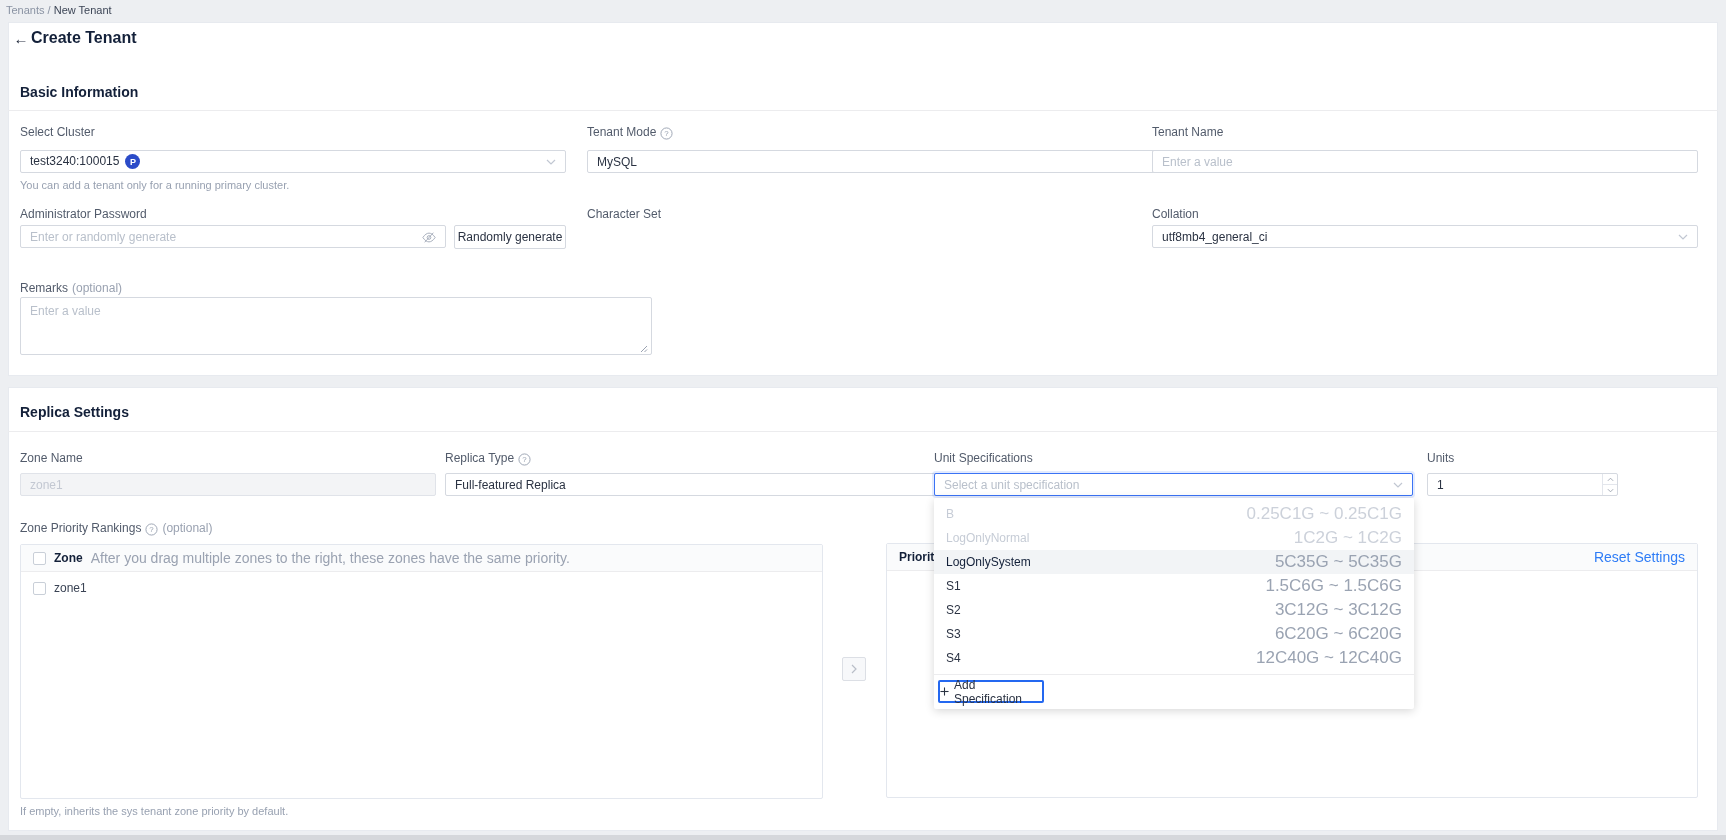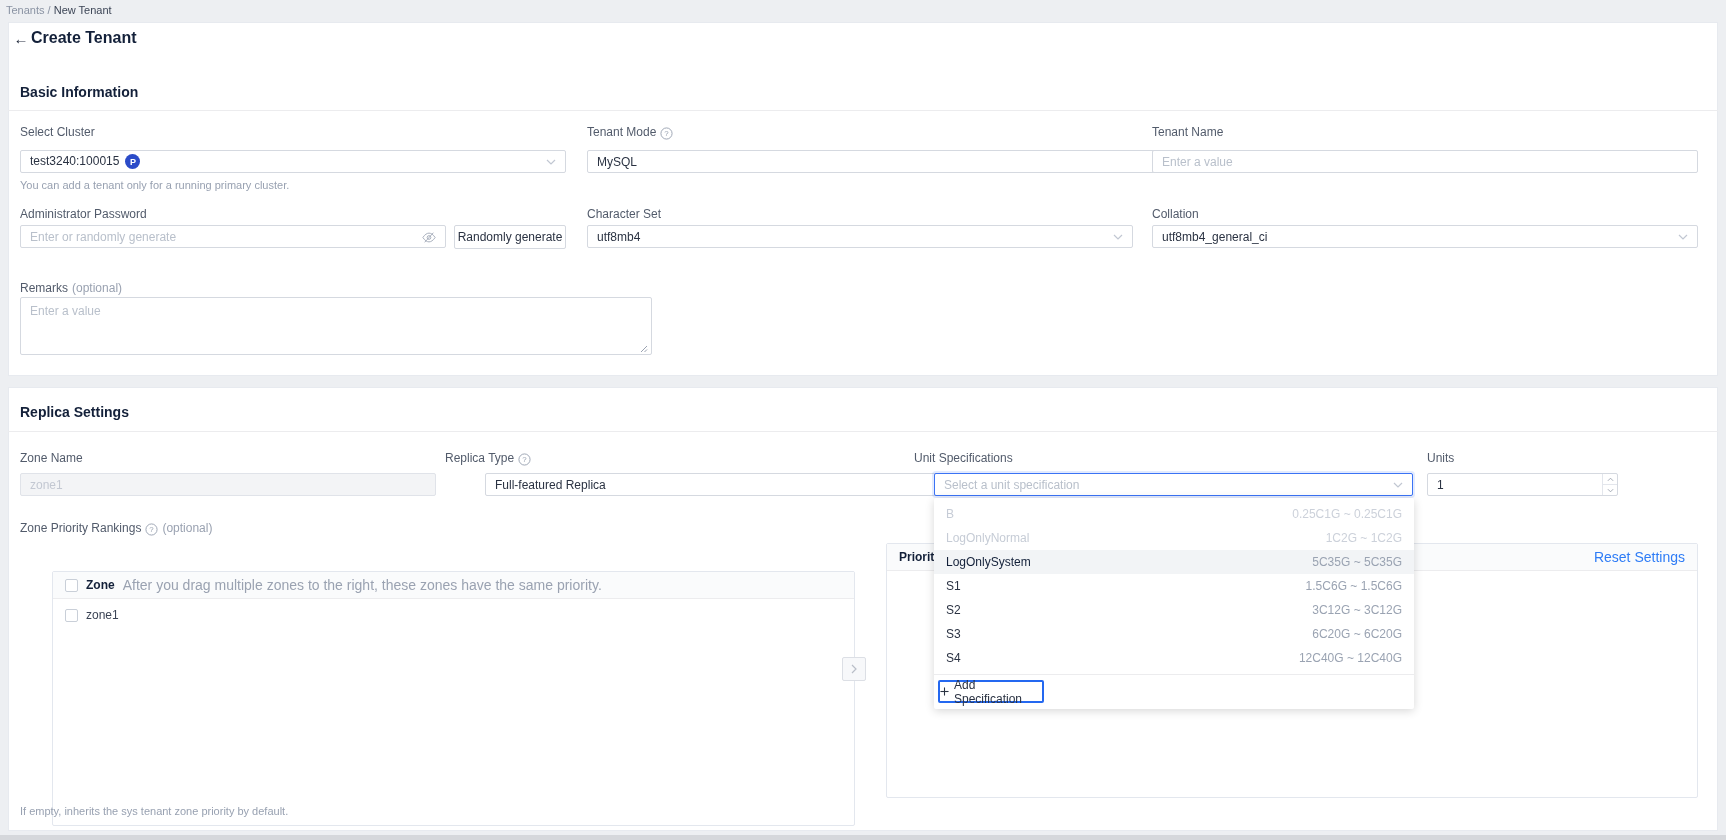--- a/index.html
+++ b/index.html
@@ -53,21 +53,21 @@
   .panel-row { display:flex; align-items:center; gap:8px; padding:9px 12px 0 12px; font-size:12px; color:#3a4354; }
   .link { color:#2e7cf6; font-size:14px; cursor:pointer; }
 
   .transfer-btn { position:absolute; left:842px; top:657px; width:24px; height:24px; background:#f7f8fa; border:1px solid #dcdfe5;
     border-radius:2px; display:flex; align-items:center; justify-content:center; cursor:not-allowed; }
 
   .dropdown { position:absolute; left:934px; top:498px; width:480px; background:#fff; border-radius:2px;
     box-shadow:0 2px 10px rgba(0,0,0,.16); z-index:20; padding-top:4px; }
   .dd-item { height:24px; display:flex; align-items:center; justify-content:space-between; padding:0 12px; cursor:pointer; }
   .dd-name { font-size:12px; color:#2a3242; }
-  .dd-range { font-size:12px; color:#9aa3b2; }
+  .dd-range { font-size:17px; color:#9aa3b2; }
   .dd-disabled .dd-name { color:#c6ccd6; cursor:not-allowed; }
   .dd-disabled .dd-range { color:#ccd1da; }
   .dd-disabled { cursor:not-allowed; }
   .dd-active { background:#f2f4f6;gap:48px; }
   .dd-active .dd-name { color:#132039; }
   .dd-foot { border-top:1px solid #ececee; margin-top:4px; padding:5px 4px 6px 4px; }
   .add-btn { width:106px; height:23px; border:2px solid #2468f0; border-radius:2px; display:flex; align-items:center;
     justify-content:center; gap:5px; font-size:12px; color:#2a3242; cursor:pointer; background:#fff; }
 
   .spin-col { position:absolute; right:0; top:0; width:15px; height:100%; border-left:1px solid #e3e6ec; display:flex; flex-direction:column; }
@@ -150,28 +150,20 @@
     <input class="raw" style="padding-right: 28px;" placeholder="Enter or randomly generate">
     <span style="position:absolute; right:9px; top:5px;">
       <svg width="14" height="13" viewBox="0 0 16 14">
         <path d="M1 7c2.2-3.4 4.8-5 7-5s4.8 1.6 7 5c-2.2 3.4-4.8 5-7 5S3.2 10.4 1 7z" fill="none" stroke="#a6adba" stroke-width="1.1"></path>
         <circle cx="8" cy="7" r="2.1" fill="none" stroke="#a6adba" stroke-width="1.1"></circle>
         <line x1="3" y1="12.5" x2="13" y2="1.5" stroke="#a6adba" stroke-width="1.1"></line>
       </svg>
     </span>
   </div>
   <div class="btn" style="left:454px; top:225px; width:112px;">Randomly generate</div>
-  <div class="sel" style="left:587px; top:225px; width:546px;">
-    <span>utf8mb4</span>
-    <span class="chev">
-      <svg width="10" height="6" viewBox="0 0 10 6">
-          <polyline points="1,1 5,5 9,1" fill="none" stroke="#c1c7d2" stroke-width="1.2"></polyline>
-        </svg>
-    </span>
-  </div>
   <div class="sel" style="left:1152px; top:225px; width:546px;">
     <span>utf8mb4_general_ci</span>
     <span class="chev">
       <svg width="10" height="6" viewBox="0 0 10 6">
           <polyline points="1,1 5,5 9,1" fill="none" stroke="#c1c7d2" stroke-width="1.2"></polyline>
         </svg>
     </span>
   </div>
 
   <div class="lbl" style="left:20px; top:280px;">
@@ -194,31 +186,31 @@
   </div>
   <div class="lbl" style="left:445px; top:450px;">
     <span>Replica Type</span>
     <span>
       <svg width="13" height="13" viewBox="0 0 14 14">
           <circle cx="7" cy="7" r="6" fill="none" stroke="#98a1b0"></circle>
           <text x="7" y="10" font-size="8.5" text-anchor="middle" fill="#98a1b0">?</text>
         </svg>
     </span>
   </div>
-  <div class="lbl" style="left:914px; top:450px;">
+  <div class="lbl" style="left:934px; top:450px;">
     <span>Unit Specifications</span>
   </div>
   <div class="lbl" style="left:1427px; top:450px;">
     <span>Units</span>
   </div>
 
   <div class="inp inp-disabled" style="left:20px; top:473px; width:416px;">
     <input class="raw" disabled="" value="zone1" style="">
   </div>
-  <div class="sel" style="left:445px; top:473px; width:564px;margin-left:40px;">
+  <div class="sel" style="left:445px; top:473px; width:564px;">
     <span>Full-featured Replica</span>
     <span class="chev">
       <svg width="10" height="6" viewBox="0 0 10 6">
           <polyline points="1,1 5,5 9,1" fill="none" stroke="#c1c7d2" stroke-width="1.2"></polyline>
         </svg>
     </span>
   </div>
   <div class="sel sel-focused" style="left:934px; top:473px; width:479px;">
     <span class="ph">Select a unit specification</span>
     <span class="chev">
@@ -247,21 +239,21 @@
     <span>Zone Priority Rankings</span>
     <span>
       <svg width="13" height="13" viewBox="0 0 14 14">
           <circle cx="7" cy="7" r="6" fill="none" stroke="#98a1b0"></circle>
           <text x="7" y="10" font-size="8.5" text-anchor="middle" fill="#98a1b0">?</text>
         </svg>
     </span>
     <span class="opt">(optional)</span>
   </div>
 
-  <div class="panel" style="left:20px; top:571px; width:803px; height:255px;margin-left:32px;">
+  <div class="panel" style="left:20px; top:544px; width:803px; height:255px;">
     <div class="panel-head">
       <span class="chk"></span>
       <span class="panel-title">Zone</span>
       <span class="panel-hint">After you drag multiple zones to the right, these zones have the same priority.</span>
     </div>
     <div class="panel-row">
       <span class="chk"></span>
       <span>zone1</span>
     </div>
   </div>

